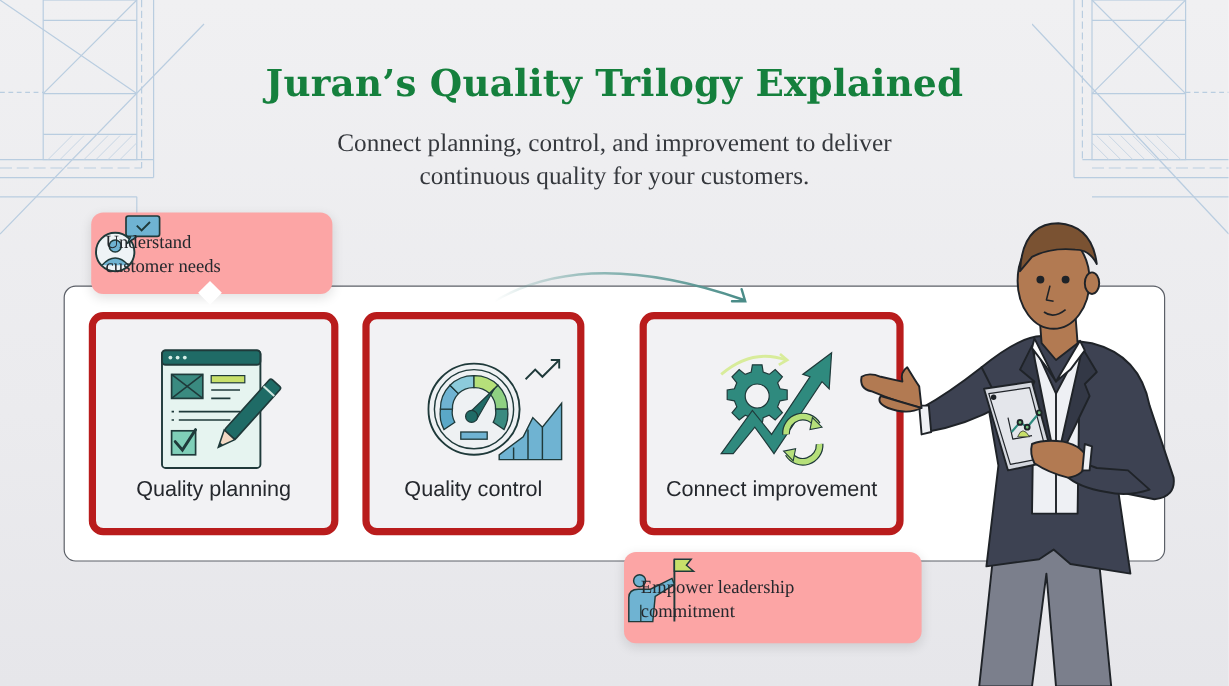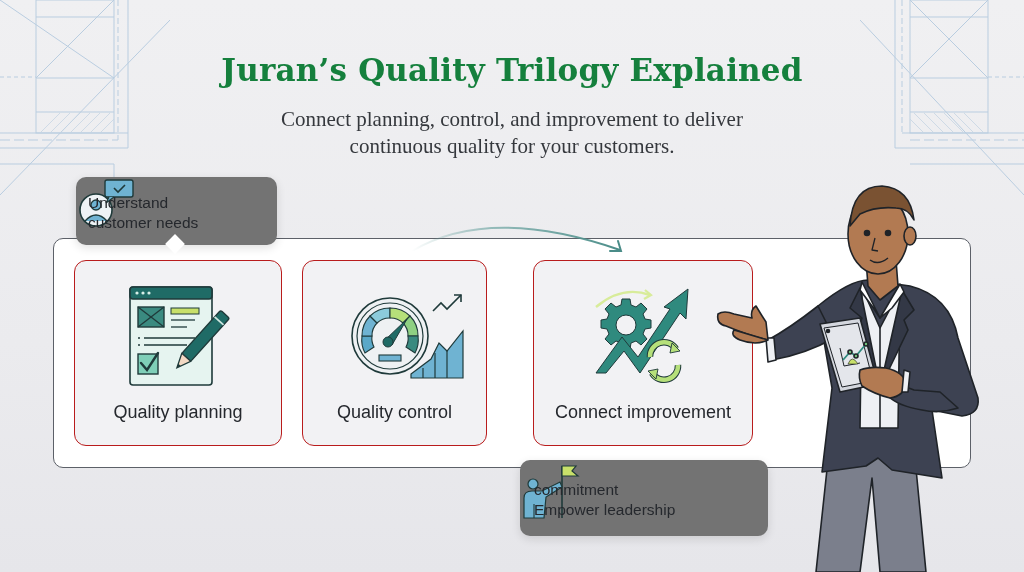--- a/index.html
+++ b/index.html
@@ -22,30 +22,31 @@
     text-align: center;
     font-family: Liberation Serif, serif;
     font-size: 21px; line-height: 27px; color: #35383d;
   }
   .panel {
     position: absolute; left: 53px; top: 238px; width: 918px; height: 230px;
     background: #ffffff; border: 1.5px solid #5c6068; border-radius: 10px;
   }
   .card {
     position: absolute; top: 260px; height: 186px;
-    background: #f2f2f4; border: 1px solid #b91c1c; border-radius: 12px;
+    background: #f2f2f4; border: 6px solid #b91c1c; border-radius: 12px;
   }
   .card-label {
     position: absolute; left: 0; right: 0; bottom: 22px;
     text-align: center; font-size: 18px; color: #25282d;
   }
   .card svg { position: absolute; }
   .callout {
-    position: absolute; background: #737373; border-radius: 10px;
+    position: absolute; background: #fca5a5; border-radius: 10px;
     box-shadow: 0 3px 10px rgba(0,0,0,0.12);
+    font-family: Liberation Serif, serif;
   }
   .callout-text {
     position: absolute; font-size: 15.5px; line-height: 20px; color: #25282d;
   }
   .tail {
     position: absolute; width: 14px; height: 14px; background: #fff;
     transform: rotate(45deg);
   }
 </style>
 </head>
@@ -209,22 +210,22 @@
     <circle cx="20" cy="28" r="5" fill="#6fb3d2" stroke="#1f3a3a" stroke-width="1.3"></circle>
     <path d="M9 44 Q 20 32 31 44" fill="#6fb3d2" stroke="#1f3a3a" stroke-width="1.3"></path>
     <rect x="29" y="3" width="28" height="17" rx="2" fill="#6fb3d2" stroke="#1f3a3a" stroke-width="1.4"></rect>
     <path d="M33 20 L30 26 L38 20" fill="#6fb3d2" stroke="#1f3a3a" stroke-width="1.2"></path>
     <path d="M38 11 L42 15 L49 8" stroke="#1f3a3a" stroke-width="1.6" fill="none"></path>
   </svg>
 </div>
 
 <div class="callout" style="left:520px;top:460px;width:248px;height:76px;">
   <div class="callout-text" style="left:14px;top:20px;">
+    <div>Empower leadership</div>
     <div>commitment</div>
-    <div>Empower leadership</div>
   </div>
   <svg style="left:180px;top:10px" width="62" height="62" viewBox="0 0 62 62">
     <line x1="42" y1="6" x2="42" y2="58" stroke="#1f3a3a" stroke-width="1.6"></line>
     <path d="M42 6 L56 6 L52 11 L58 16 L42 16 Z" fill="#c8e06a" stroke="#1f3a3a" stroke-width="1.2"></path>
     <circle cx="13" cy="24" r="5" fill="#6fb3d2" stroke="#1f3a3a" stroke-width="1.2"></circle>
     <path d="M4 58 L4 38 Q 4 31 12 31 L22 31 L40 22 L42 27 L26 37 L24 58 Z" fill="#6fb3d2" stroke="#1f3a3a" stroke-width="1.2"></path>
     <line x1="14" y1="44" x2="14" y2="58" stroke="#1f3a3a" stroke-width="1.1"></line>
   </svg>
 </div>
 

